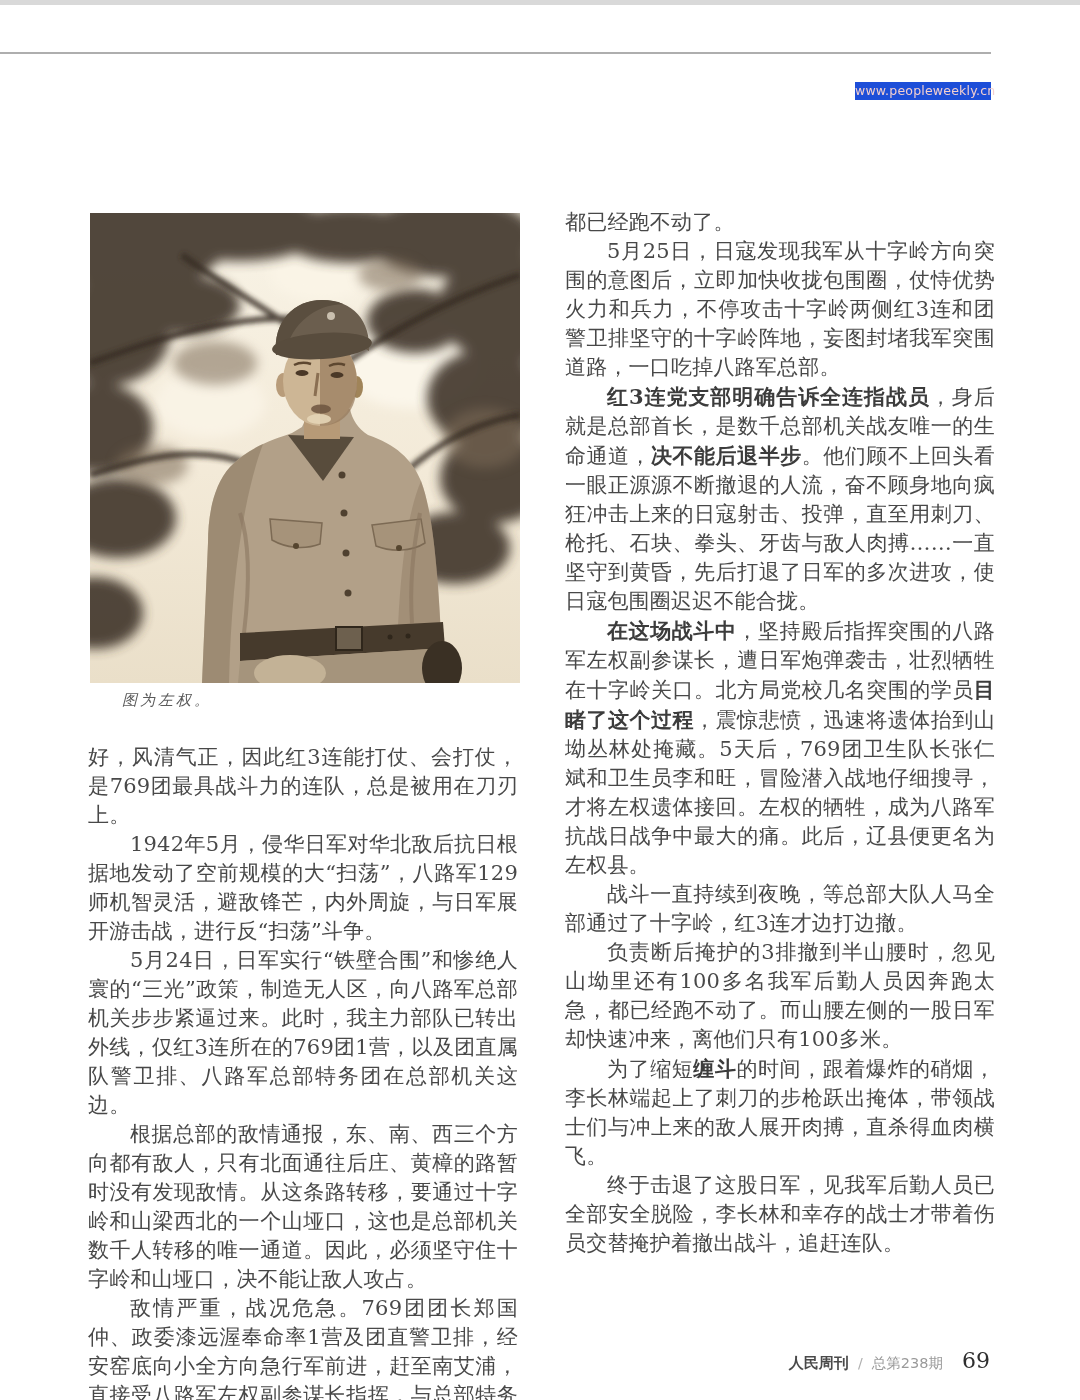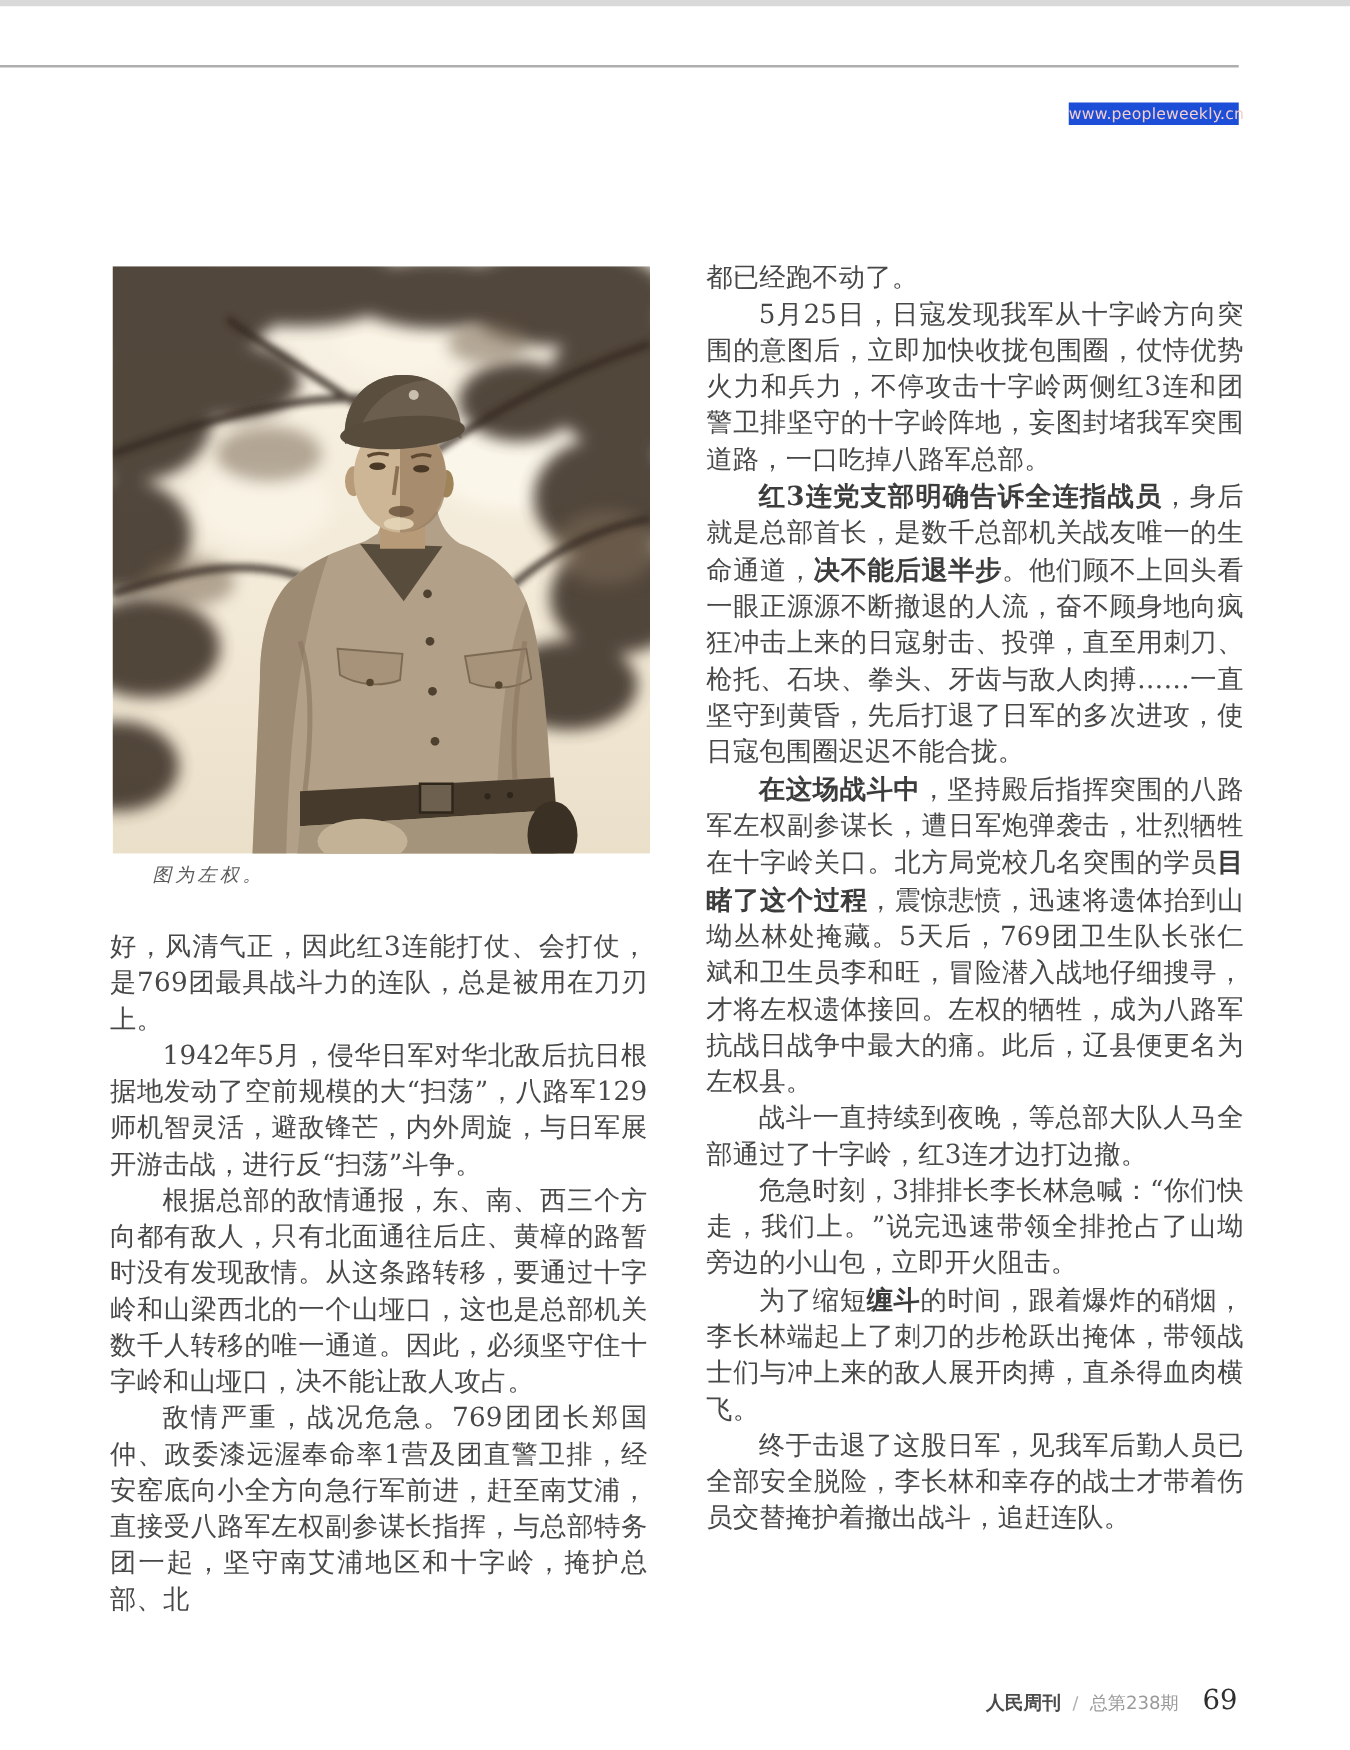--- a/index.html
+++ b/index.html
@@ -154,31 +154,32 @@
       <ellipse cx="352" cy="455" rx="20" ry="27" fill="#3a3024"></ellipse>
     </g>
   </svg>
 </div>
 
 <div class="caption">图为左权。</div>
 
 <div class="text-col col-left">
   <p class="noindent">好，风清气正，因此红3连能打仗、会打仗，是769团最具战斗力的连队，总是被用在刀刃上。</p>
   <p>1942年5月，侵华日军对华北敌后抗日根据地发动了空前规模的大“扫荡”，八路军129师机智灵活，避敌锋芒，内外周旋，与日军展开游击战，进行反“扫荡”斗争。</p>
+  <p>5月24日，日军实行“铁壁合围”和惨绝人寰的“三光”政策，制造无人区，向八路军总部机关步步紧逼过来。此时，我主力部队已转出外线，仅红3连所在的769团1营，以及团直属队警卫排、八路军总部特务团在总部机关这边。</p>
   <p>根据总部的敌情通报，东、南、西三个方向都有敌人，只有北面通往后庄、黄樟的路暂时没有发现敌情。从这条路转移，要通过十字岭和山梁西北的一个山垭口，这也是总部机关数千人转移的唯一通道。因此，必须坚守住十字岭和山垭口，决不能让敌人攻占。</p>
   <p>敌情严重，战况危急。769团团长郑国仲、政委漆远渥奉命率1营及团直警卫排，经安窑底向小全方向急行军前进，赶至南艾浦，直接受八路军左权副参谋长指挥，与总部特务团一起，坚守南艾浦地区和十字岭，掩护总部、北</p>
 </div>
 
 <div class="text-col col-right">
   <p class="noindent">都已经跑不动了。</p>
   <p>5月25日，日寇发现我军从十字岭方向突围的意图后，立即加快收拢包围圈，仗恃优势火力和兵力，不停攻击十字岭两侧红3连和团警卫排坚守的十字岭阵地，妄图封堵我军突围道路，一口吃掉八路军总部。</p>
   <p><span class="bd">红3连党支部明确告诉全连指战员</span><span>，身后就是总部首长，是数千总部机关战友唯一的生命通道，</span><span class="bd">决不能后退半步</span><span>。他们顾不上回头看一眼正源源不断撤退的人流，奋不顾身地向疯狂冲击上来的日寇射击、投弹，直至用刺刀、枪托、石块、拳头、牙齿与敌人肉搏……一直坚守到黄昏，先后打退了日军的多次进攻，使日寇包围圈迟迟不能合拢。</span></p>
   <p><span class="bd">在这场战斗中</span><span>，坚持殿后指挥突围的八路军左权副参谋长，遭日军炮弹袭击，壮烈牺牲在十字岭关口。北方局党校几名突围的学员</span><span class="bd">目睹了这个过程</span><span>，震惊悲愤，迅速将遗体抬到山坳丛林处掩藏。5天后，769团卫生队长张仁斌和卫生员李和旺，冒险潜入战地仔细搜寻，才将左权遗体接回。左权的牺牲，成为八路军抗战日战争中最大的痛。此后，辽县便更名为左权县。</span></p>
   <p>战斗一直持续到夜晚，等总部大队人马全部通过了十字岭，红3连才边打边撤。</p>
-  <p>危急时刻，3排排长李长林急喊：“你们快走，我们上。”说完迅速带领全排抢占了山坳旁边的小山包，立即开火阻击。</p>
+  <p>负责断后掩护的3排撤到半山腰时，忽见山坳里还有100多名我军后勤人员因奔跑太急，都已经跑不动了。而山腰左侧的一股日军却快速冲来，离他们只有100多米。</p>
   <p><span>为了缩短</span><span class="bd">缠斗</span><span>的时间，跟着爆炸的硝烟，李长林端起上了刺刀的步枪跃出掩体，带领战士们与冲上来的敌人展开肉搏，直杀得血肉横飞。</span></p>
   <p>终于击退了这股日军，见我军后勤人员已全部安全脱险，李长林和幸存的战士才带着伤员交替掩护着撤出战斗，追赶连队。</p>
 
 </div>
 
 <div class="footer">
   <span class="mag">人民周刊</span>
   <span class="sep">/</span>
   <span class="issue">总第238期</span>
   <span class="pageno">69</span>

